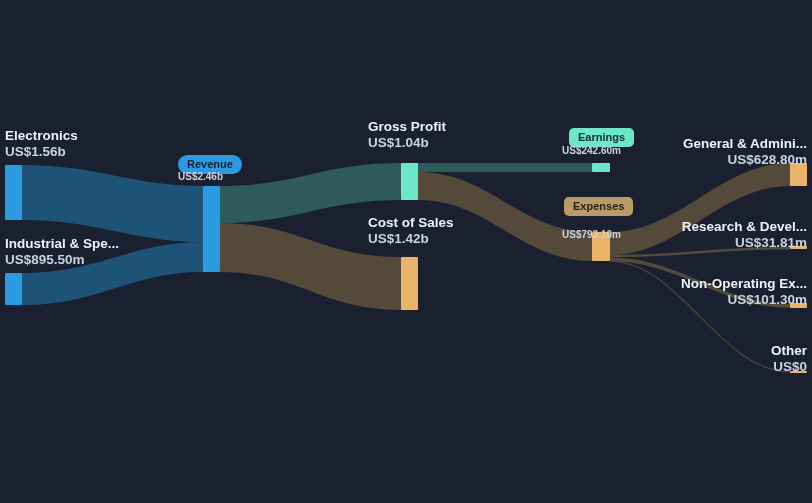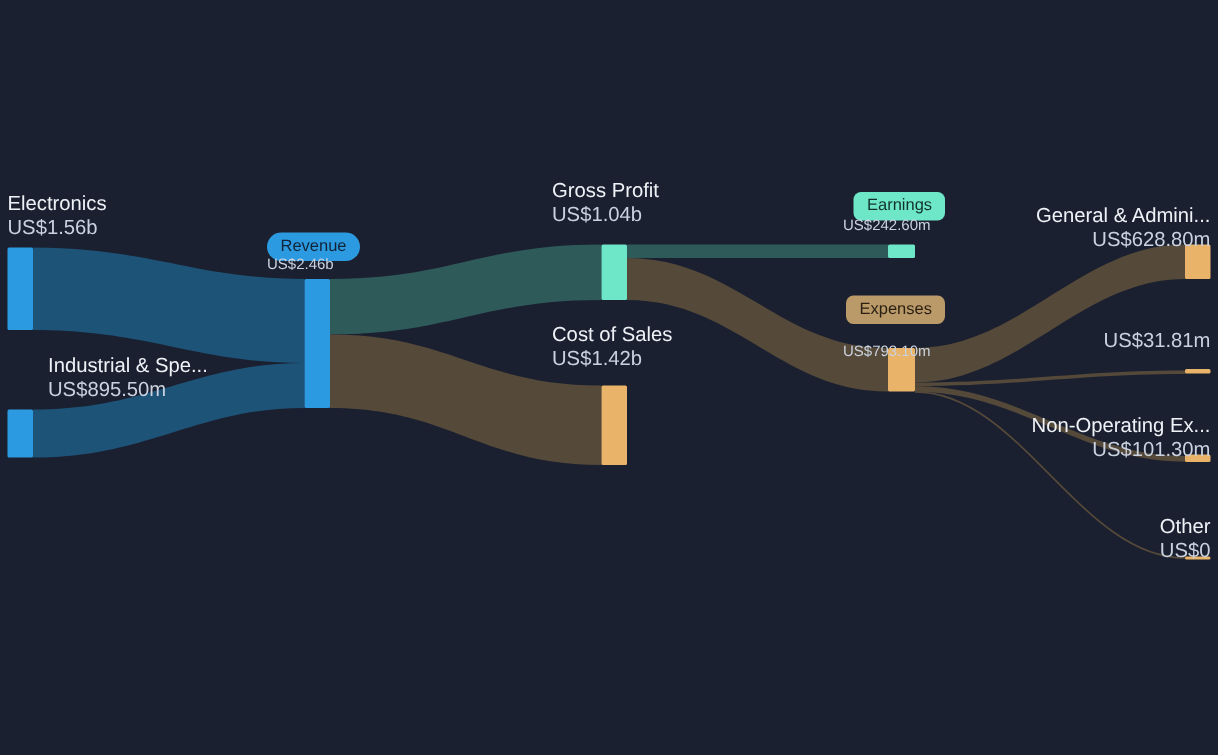--- a/index.html
+++ b/index.html
@@ -14,20 +14,21 @@
     font-family: "Liberation Sans", sans-serif;
     color: #e8ecf2;
     position: relative;
   }
   #sankey-stage {
     position: absolute;
     left: 0;
     top: 0;
     width: 812px;
     height: 466px;
+    font-weight: bold;
   }
   svg.flows {
     position: absolute;
     left: 0;
     top: 0;
     width: 812px;
     height: 503px;
     display: block;
   }
   .node-bar {
@@ -131,21 +132,21 @@
 
   <div class="node-bar" style="left:790px; top:303px; width:17px; height:5px; background:#e9b469;"></div>
 
   <div class="node-bar" style="left:790px; top:371px; width:17px; height:2px; background:#e9b469;"></div>
 
   <div class="label" style="left:5px; top:128px;">
     <span class="name">Electronics</span>
     <span class="value">US$1.56b</span>
   </div>
 
-  <div class="label" style="left:5px; top:236px;margin-left:27px;">
+  <div class="label" style="left:5px; top:236px;">
     <span class="name">Industrial &amp; Spe...</span>
     <span class="value">US$895.50m</span>
   </div>
 
   <div class="pill blue" style="left:178px; top:143px;">Revenue</div>
   <div class="value-under" style="left:178px; top:171px;">US$2.46b</div>
 
   <div class="label" style="left:368px; top:119px;">
     <span class="name">Gross Profit</span>
     <span class="value">US$1.04b</span>
@@ -161,20 +162,21 @@
 
   <div class="pill tan" style="left:564px; top:185px;">Expenses</div>
   <div class="value-under" style="left:562px; top:229px;">US$793.10m</div>
 
   <div class="label right-align" style="left:587px; top:124px; width:220px;">
     <span class="name">General &amp; Admini...</span>
     <span class="value">US$628.80m</span>
   </div>
 
   <div class="label right-align" style="left:587px; top:207px; width:220px;">
+    <span class="name">Research &amp; Devel...</span>
     <span class="value">US$31.81m</span>
   </div>
 
   <div class="label right-align" style="left:587px; top:264px; width:220px;">
     <span class="name">Non-Operating Ex...</span>
     <span class="value">US$101.30m</span>
   </div>
 
   <div class="label right-align" style="left:587px; top:331px; width:220px;">
     <span class="name">Other</span>

